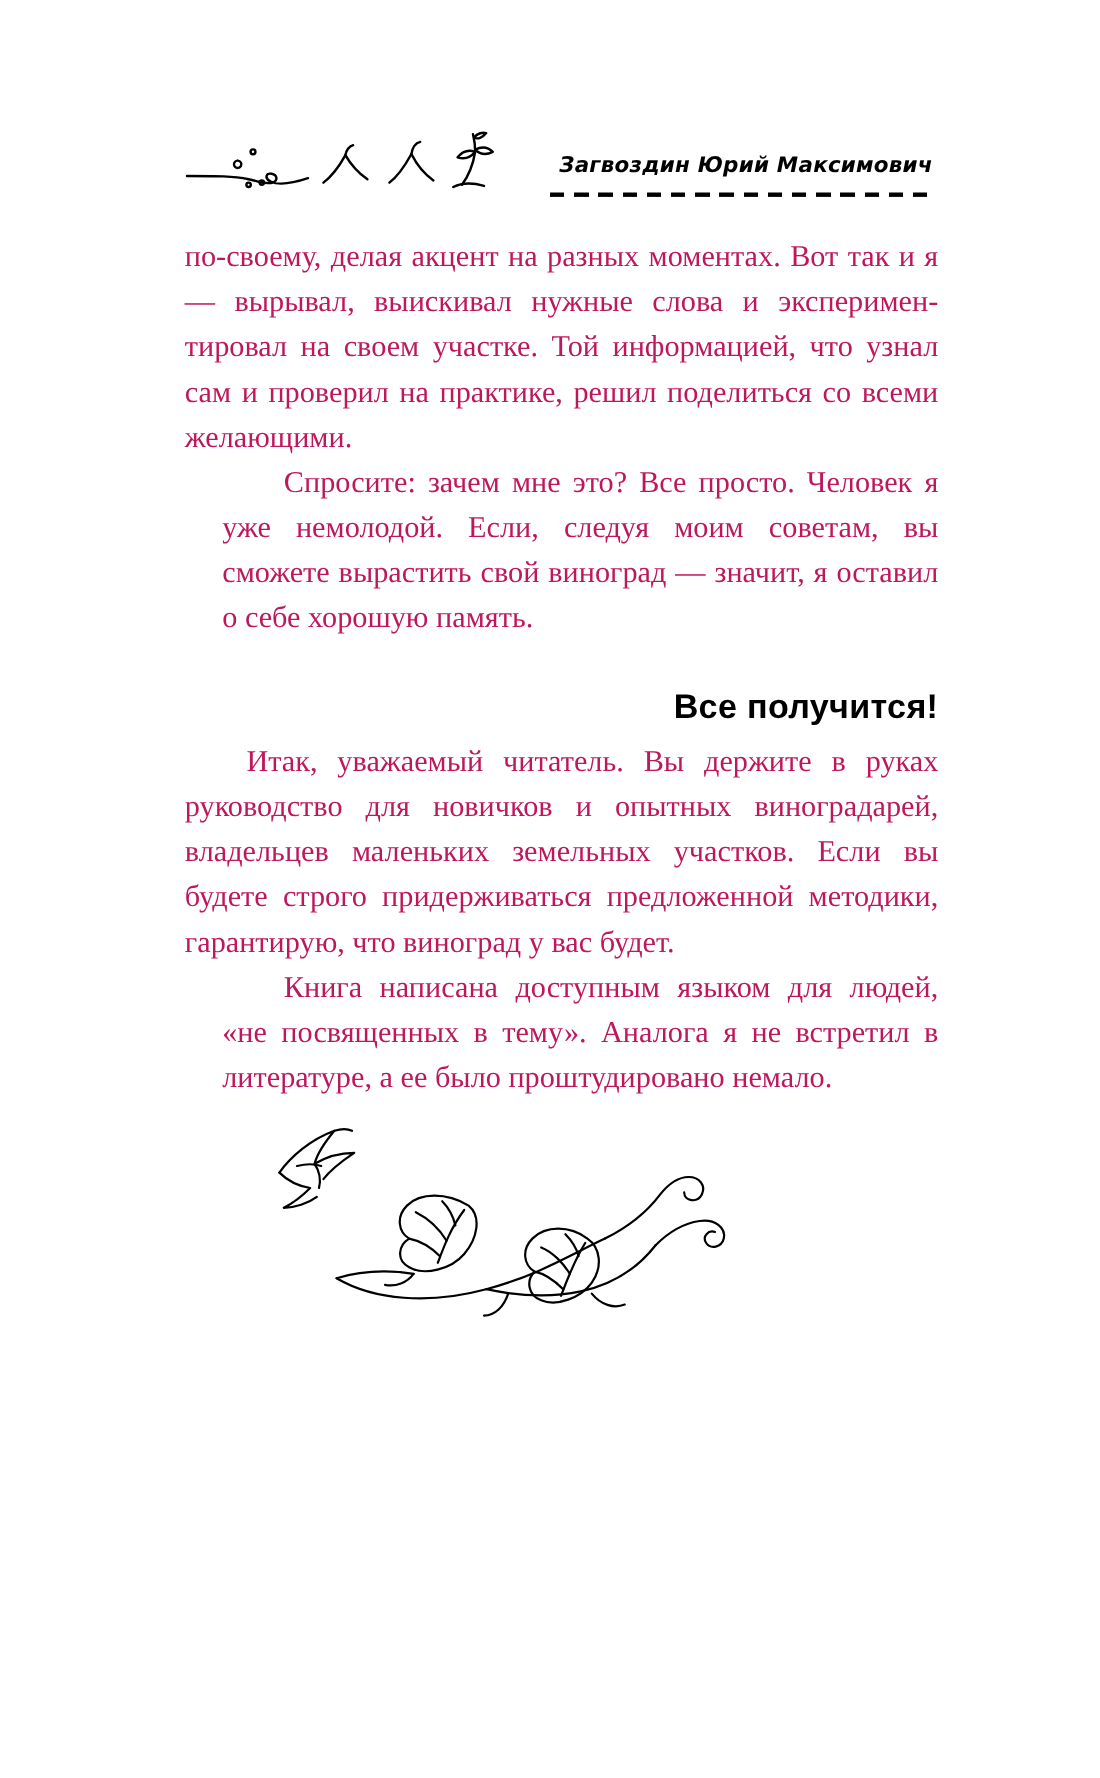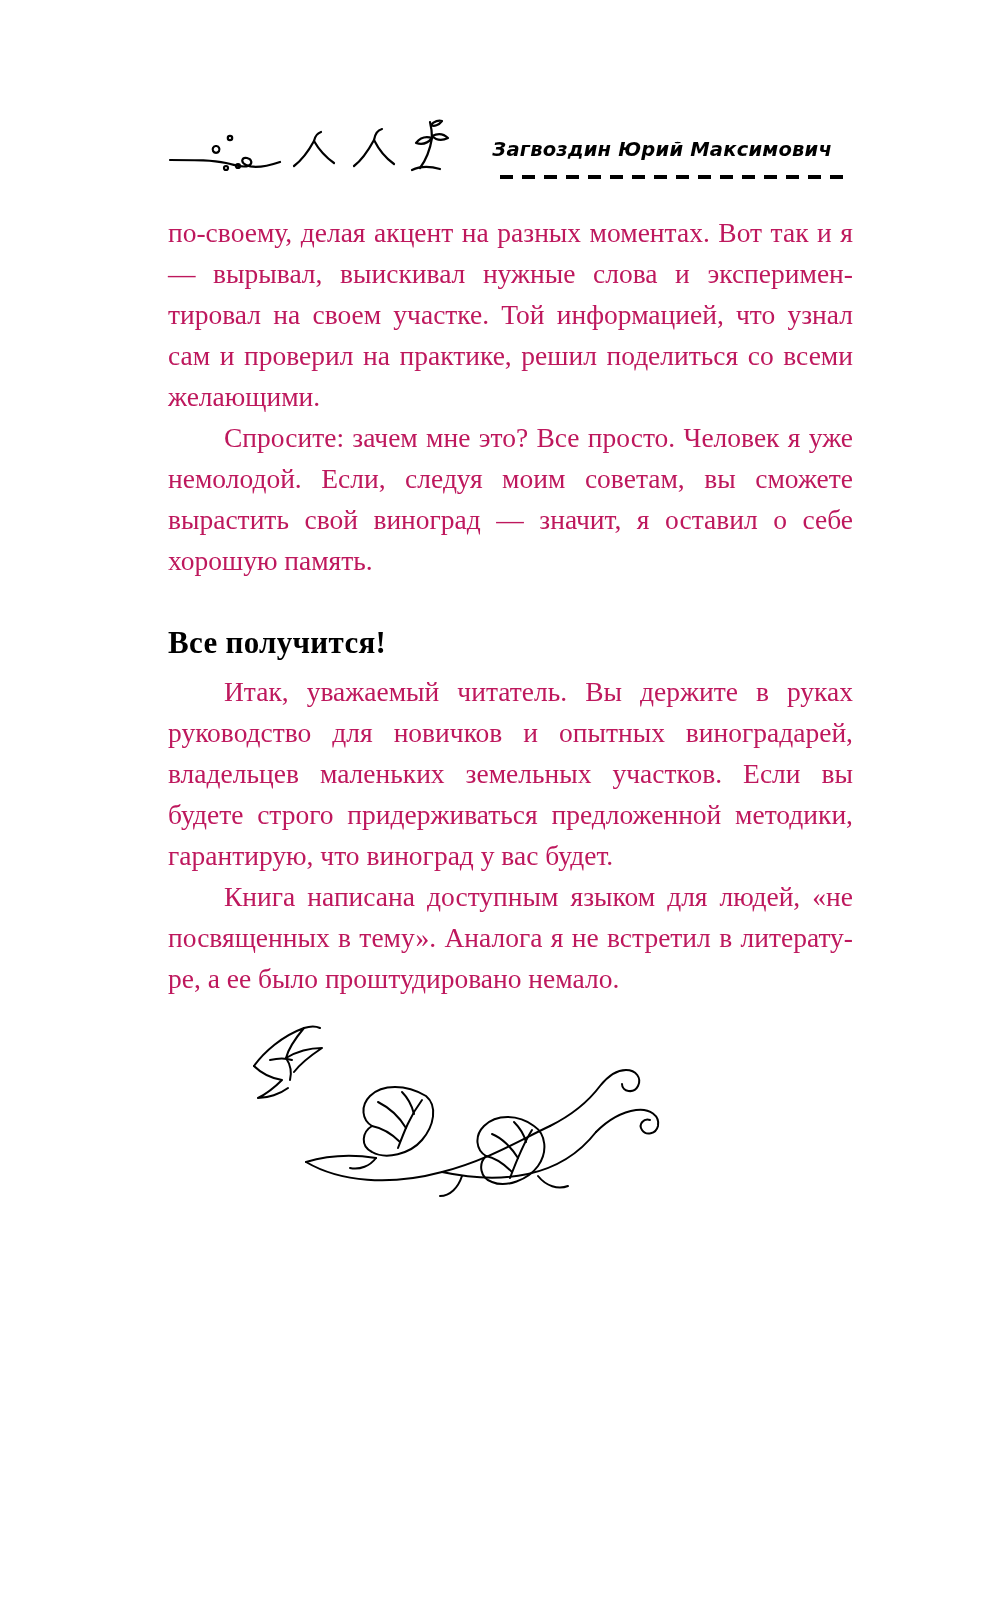--- a/index.html
+++ b/index.html
@@ -32,21 +32,21 @@
   }
   .header-ornament {
     position: absolute;
     left: 0;
     top: 4px;
     width: 340px;
     height: 62px;
   }
   .header-title {
     position: absolute;
-    right: 16px;
+    right: 0;
     top: 26px;
     font-family: "DejaVu Sans", sans-serif;
     font-weight: bold;
     font-style: italic;
     font-size: 19.5px;
     letter-spacing: 0.2px;
     color: #000;
     white-space: nowrap;
   }
   .header-dashes {
@@ -76,28 +76,29 @@
     text-align: justify;
     text-justify: inter-word;
     hyphens: manual;
     color: #be185d;
   }
   p.indent {
     text-indent: 56px;
   }
   p.para + p.para {
     margin-top: 0;
+    margin-left: 34px;
   }
 
   .section-title {
     margin: 44px 0 10px 0;
-    font-family: Liberation Serif, serif;
+    font-family: Liberation Sans, sans-serif;
     font-weight: bold;
     font-size: 31px;
-    text-align: left;
+    text-align: right;
     letter-spacing: 0.3px;
   }
 
   
   .footer-ornament {
     position: absolute;
     left: 230px;
     top: 1000px;
     width: 490px;
     height: 230px;

